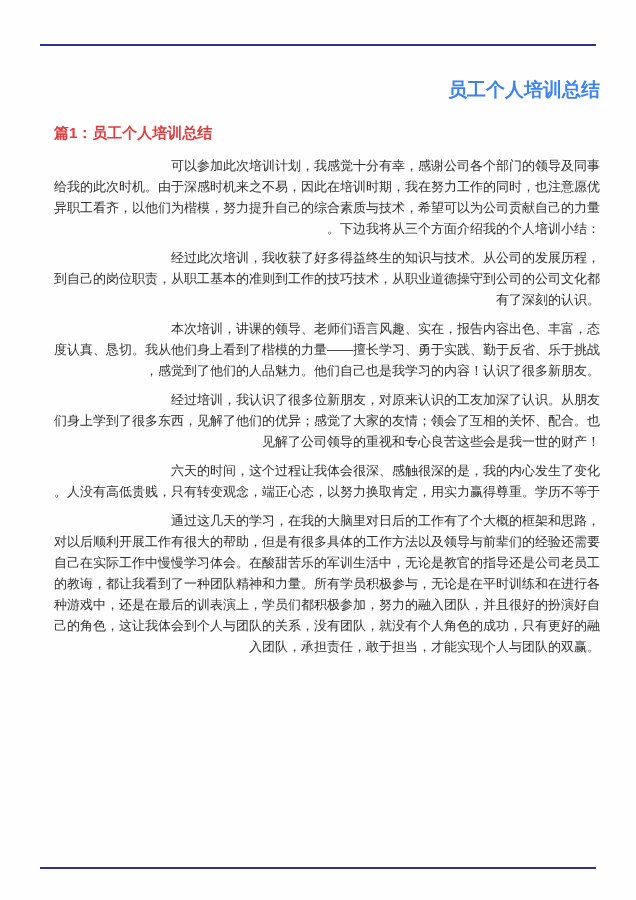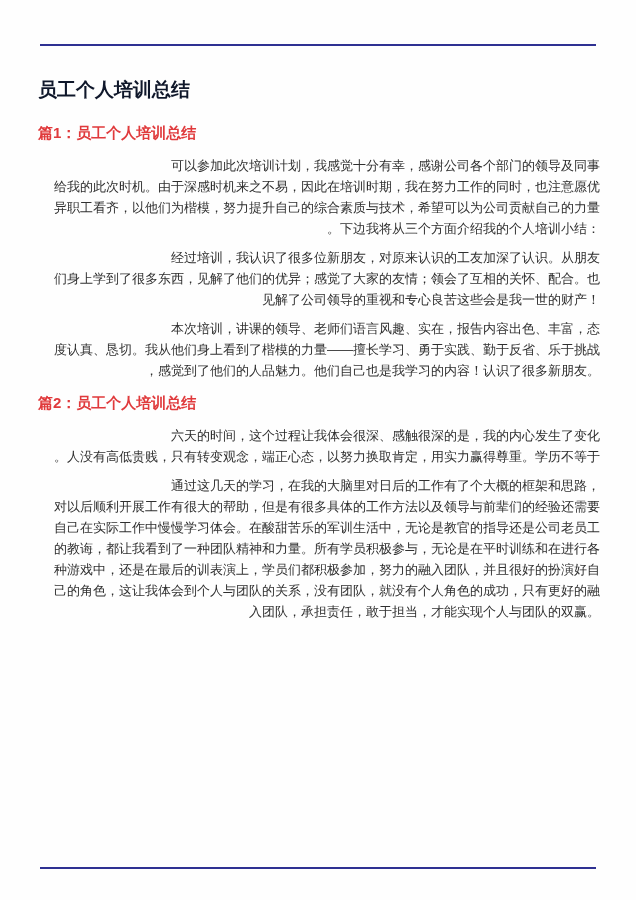--- a/index.html
+++ b/index.html
@@ -29,25 +29,25 @@
     top: 0;
     left: 38px;
     right: 36px;
     color: var(--text, #2f2f2f);
   }
   .doc-title {
     margin: 76px 0 0 0;
     font-size: 19px;
     line-height: 27px;
     font-weight: bold;
-    text-align: left;
-    color: #0f172a;
+    text-align: right;
+    color: #3b82f6;
   }
   .section-heading {
-    margin: 20px 0 12px 0;
+    margin: 20px 0 12px 16px;
     font-size: 15px;
     line-height: 20px;
     font-weight: bold;
     color: var(--heading_red, #e03a3c);
   }
   .section-heading.second { margin-top: 12px; }
   .para {
     margin: 0 0 8px 0;
     font-size: 13px;
     line-height: 21px;
@@ -66,28 +66,30 @@
   <div class="content">
 
     <h1 class="doc-title">员工个人培训总结</h1>
 
     <h2 class="section-heading">篇1：员工个人培训总结</h2>
 
     <p class="para">可以参加此次培训计划，我感觉十分有幸，感谢公司各个部门的领导及同事
 给我的此次时机。由于深感时机来之不易，因此在培训时期，我在努力工作的同时，也注意愿优
 异职工看齐，以他们为楷模，努力提升自己的综合素质与技术，希望可以为公司贡献自己的力量
 。下边我将从三个方面介绍我的个人培训小结：</p>
+    <p class="para">经过此次培训，我收获了好多得益终生的知识与技术。从公司的发展历程，
+到自己的岗位职责，从职工基本的准则到工作的技巧技术，从职业道德操守到公司的公司文化都
+有了深刻的认识。</p>
+    <p class="para">本次培训，讲课的领导、老师们语言风趣、实在，报告内容出色、丰富，态
+度认真、恳切。我从他们身上看到了楷模的力量——擅长学习、勇于实践、勤于反省、乐于挑战
+，感觉到了他们的人品魅力。他们自己也是我学习的内容！认识了很多新朋友。</p>
     <p class="para">经过培训，我认识了很多位新朋友，对原来认识的工友加深了认识。从朋友
 们身上学到了很多东西，见解了他们的优异；感觉了大家的友情；领会了互相的关怀、配合。也
 见解了公司领导的重视和专心良苦这些会是我一世的财产！</p>
-    <p class="para">本次培训，讲课的领导、老师们语言风趣、实在，报告内容出色、丰富，态
-度认真、恳切。我从他们身上看到了楷模的力量——擅长学习、勇于实践、勤于反省、乐于挑战
-，感觉到了他们的人品魅力。他们自己也是我学习的内容！认识了很多新朋友。</p>
 
-    <h2 class="section-heading second">篇2：员工个人培训总结</h2>
 
     <p class="para">六天的时间，这个过程让我体会很深、感触很深的是，我的内心发生了变化
 。人没有高低贵贱，只有转变观念，端正心态，以努力换取肯定，用实力赢得尊重。学历不等于</p>
     <p class="para">通过这几天的学习，在我的大脑里对日后的工作有了个大概的框架和思路，
 对以后顺利开展工作有很大的帮助，但是有很多具体的工作方法以及领导与前辈们的经验还需要
 自己在实际工作中慢慢学习体会。在酸甜苦乐的军训生活中，无论是教官的指导还是公司老员工
 的教诲，都让我看到了一种团队精神和力量。所有学员积极参与，无论是在平时训练和在进行各
 种游戏中，还是在最后的训表演上，学员们都积极参加，努力的融入团队，并且很好的扮演好自
 己的角色，这让我体会到个人与团队的关系，没有团队，就没有个人角色的成功，只有更好的融
 入团队，承担责任，敢于担当，才能实现个人与团队的双赢。</p>

